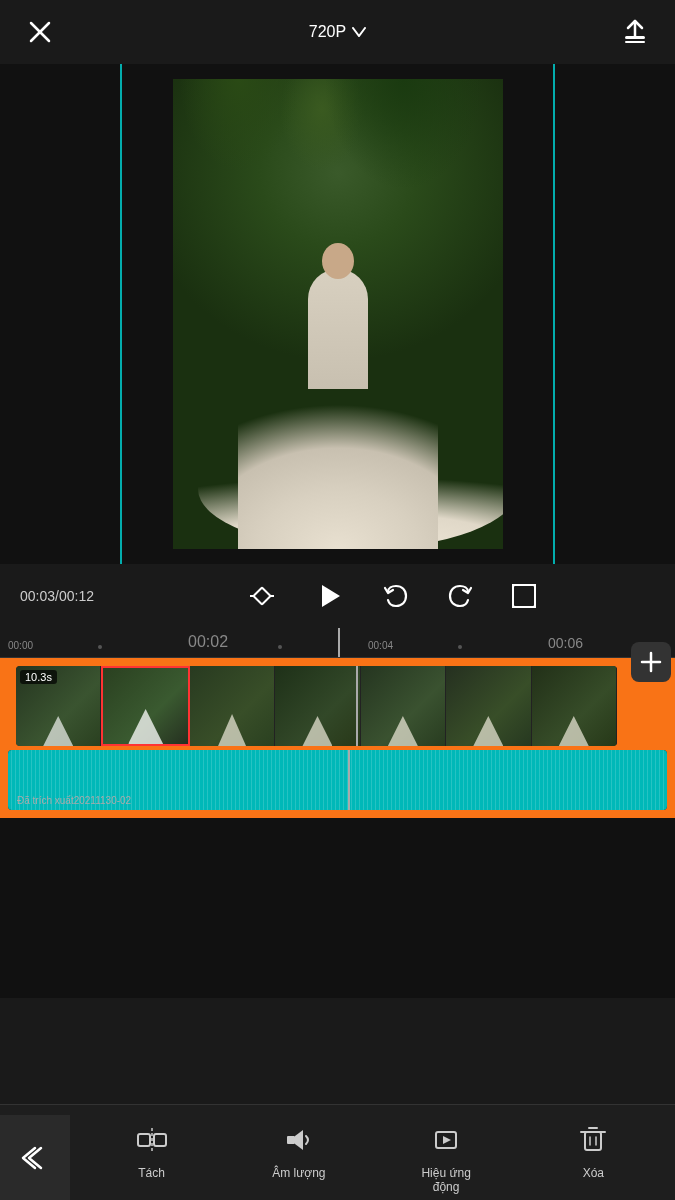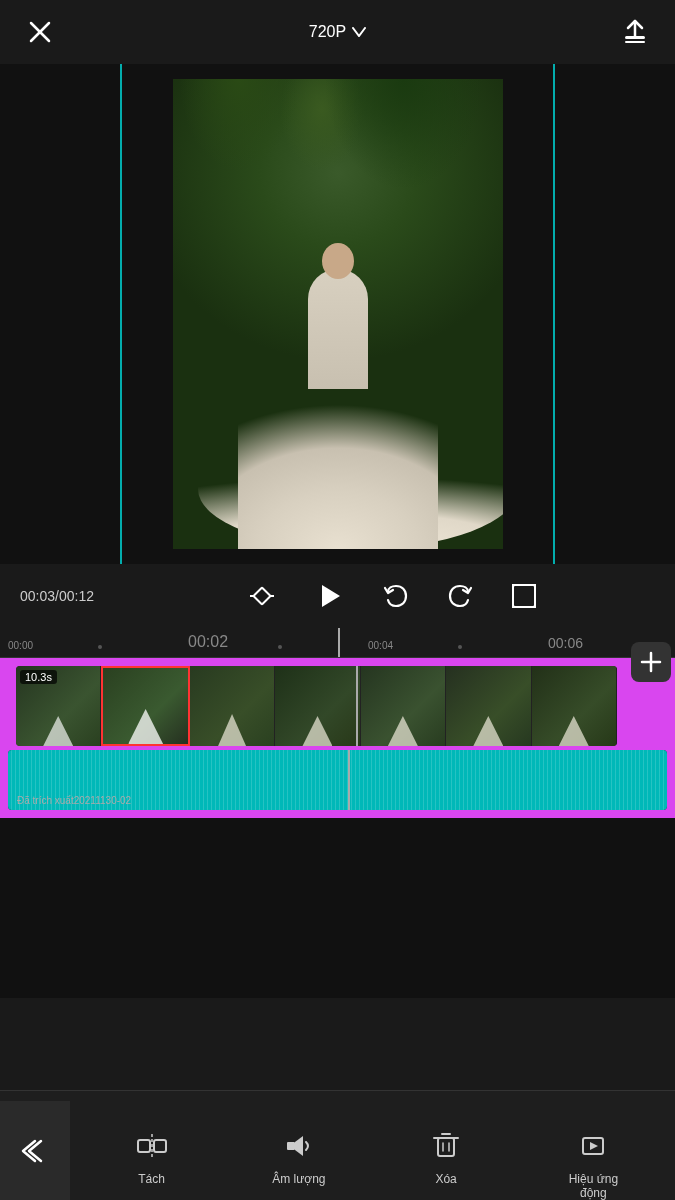--- a/index.html
+++ b/index.html
@@ -188,21 +188,21 @@
       width: 100%;
       height: 100%;
       position: relative;
       display: flex;
       align-items: flex-end;
       padding-bottom: 4px;
     }
 
     
     .track-area {
-      background: #d946ef;
+      background: #f97316;
       padding: 8px 0;
       position: relative;
     }
     .video-track {
       height: 80px;
       margin: 0 8px;
       position: relative;
       display: flex;
       align-items: center;
       background: #2a2a2a;
@@ -342,25 +342,25 @@
       height: 180px;
       background: #111;
     }
 
     
     .bottom-toolbar {
       position: absolute;
       bottom: 0;
       left: 0;
       right: 0;
-      height: 110px;
+      height: 96px;
       background: #1e1e1e;
       border-top: 1px solid #333;
       display: flex;
-      align-items: flex-end;
+      align-items: center;
       padding-top: 10px;
     }
     .back-btn {
       width: 70px;
       height: 100%;
       display: flex;
       align-items: center;
       justify-content: center;
       background: #2a2a2a;
       cursor: pointer;
@@ -593,39 +593,39 @@
     <div class="tool-item">
       <div class="tool-icon">
         <svg width="32" height="32" viewBox="0 0 32 32">
           <rect x="4" y="12" width="8" height="8" rx="1" fill="#ccc"></rect>
           <path d="M12 12 L20 6 L20 26 L12 20" fill="#ccc"></path>
           <path d="M23 12 Q27 16 23 20" fill="none" stroke="#ccc" stroke-width="2" stroke-linecap="round"></path>
           <line x1="26" y1="10" x2="24" y2="10" stroke="none"></line>
         </svg>
       </div>
       <span class="tool-label">Âm lượng</span>
+    </div>
+
+    <div class="tool-item">
+      <div class="tool-icon">
+        <svg width="32" height="32" viewBox="0 0 32 32">
+          <rect x="6" y="8" width="20" height="16" rx="2" fill="none" stroke="#ccc" stroke-width="2"></rect>
+          <polygon points="13,12 13,20 21,16" fill="#ccc"></polygon>
+        </svg>
+      </div>
+      <span class="tool-label" style="white-space:pre-line;text-align:center;">Hiệu ứng
+động</span>
     </div>
 
     <div class="tool-item">
       <div class="tool-icon">
         <svg width="32" height="32" viewBox="0 0 32 32">
           <rect x="8" y="8" width="16" height="18" rx="2" fill="none" stroke="#ccc" stroke-width="2"></rect>
           <line x1="4" y1="8" x2="28" y2="8" stroke="#ccc" stroke-width="2" stroke-linecap="round"></line>
           <line x1="12" y1="4" x2="20" y2="4" stroke="#ccc" stroke-width="2" stroke-linecap="round"></line>
           <line x1="13" y1="13" x2="13" y2="21" stroke="#ccc" stroke-width="1.5" stroke-linecap="round"></line>
           <line x1="19" y1="13" x2="19" y2="21" stroke="#ccc" stroke-width="1.5" stroke-linecap="round"></line>
         </svg>
       </div>
       <span class="tool-label">Xóa</span>
     </div>
-
-    <div class="tool-item">
-      <div class="tool-icon">
-        <svg width="32" height="32" viewBox="0 0 32 32">
-          <rect x="6" y="8" width="20" height="16" rx="2" fill="none" stroke="#ccc" stroke-width="2"></rect>
-          <polygon points="13,12 13,20 21,16" fill="#ccc"></polygon>
-        </svg>
-      </div>
-      <span class="tool-label" style="white-space:pre-line;text-align:center;">Hiệu ứng
-động</span>
-    </div>
   </div>
 </div>
 
 </body></html>

